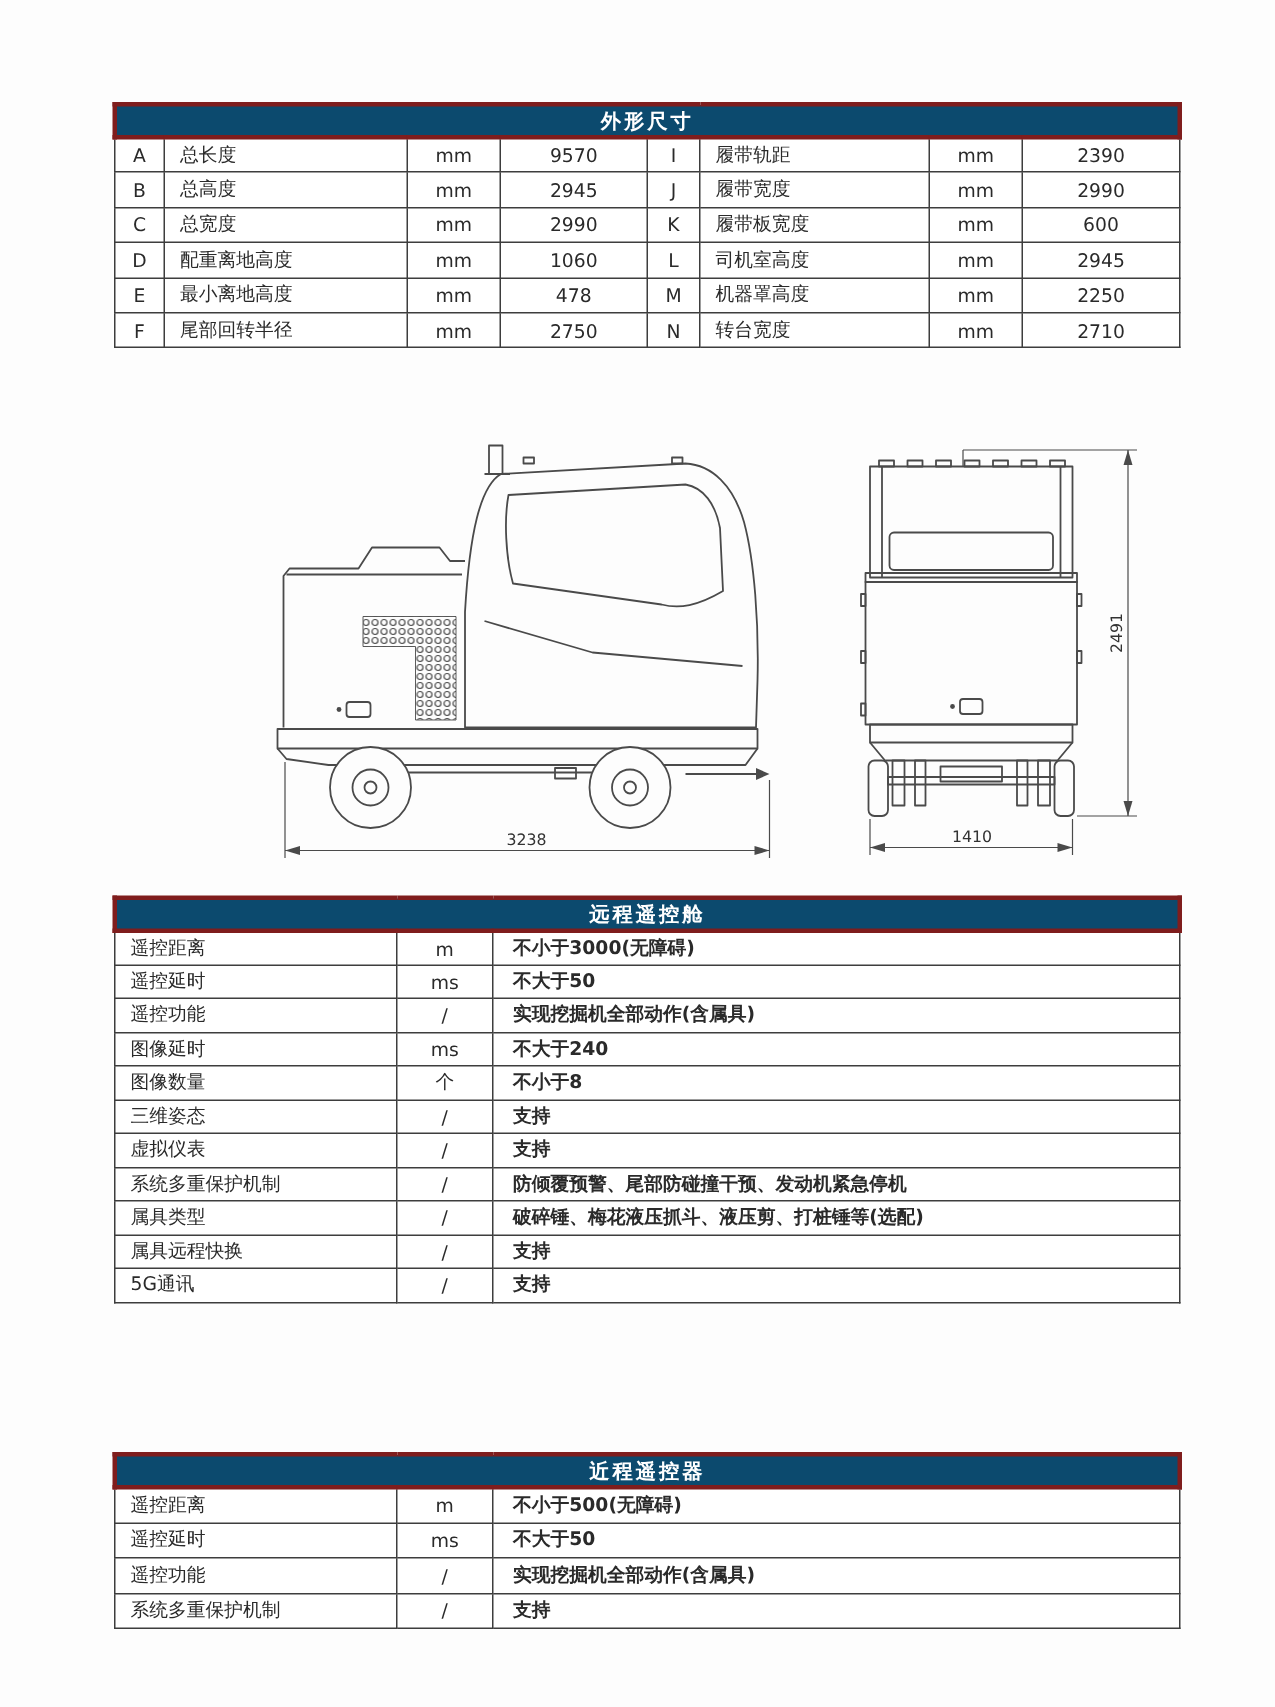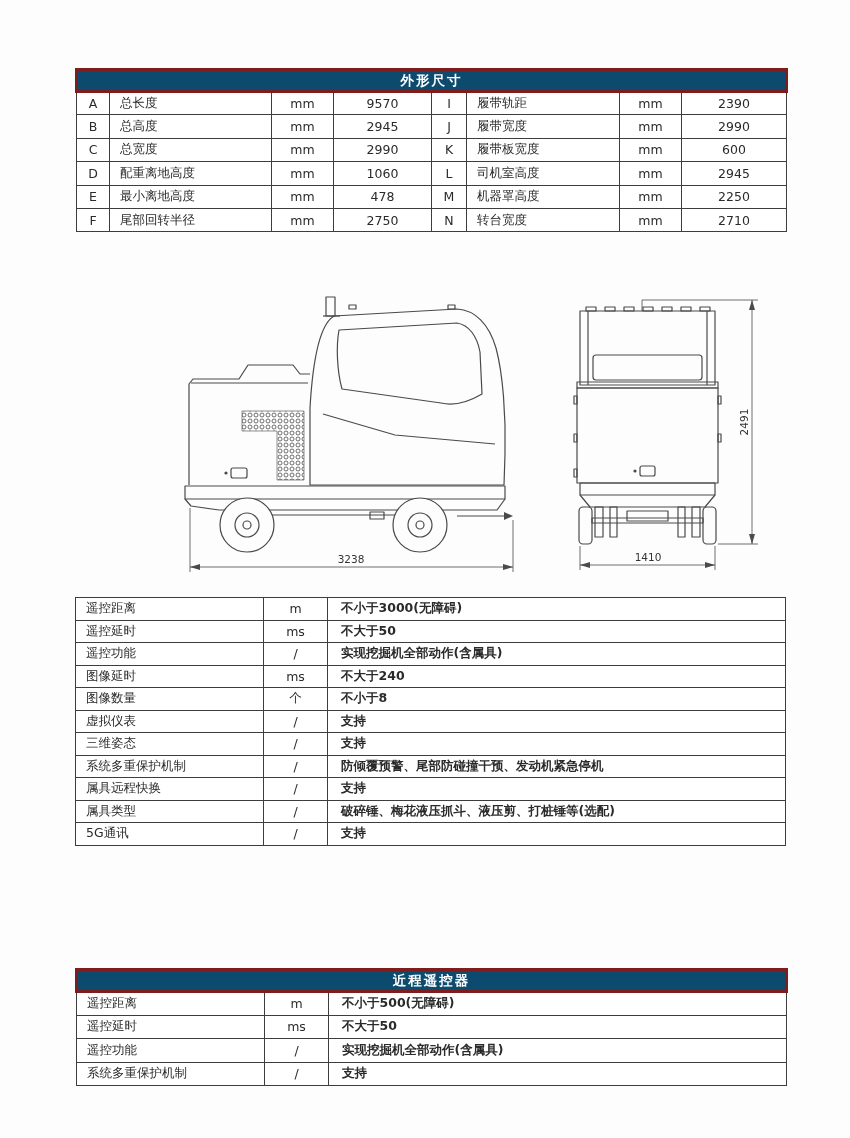--- a/index.html
+++ b/index.html
@@ -235,20 +235,23 @@
     </svg>
   </div>
 
   <table class="spec mid" style="top:597px;">
     <colgroup>
         <col style="width:188px">
         <col style="width:64px">
         <col style="width:458px">
       </colgroup>
     <tbody>
+        <tr>
+      <th class="hdr" colspan="3">远程遥控舱</th>
+    </tr>
     <tr>
       <td class="name">遥控距离</td>
       <td class="unit">m</td>
       <td class="vleft">不小于3000(无障碍)</td>
     </tr>
     <tr>
       <td class="name">遥控延时</td>
       <td class="unit">ms</td>
       <td class="vleft">不大于50</td>
     </tr>
@@ -261,43 +264,43 @@
       <td class="name">图像延时</td>
       <td class="unit">ms</td>
       <td class="vleft">不大于240</td>
     </tr>
     <tr>
       <td class="name">图像数量</td>
       <td class="unit">个</td>
       <td class="vleft">不小于8</td>
     </tr>
     <tr>
+      <td class="name">三维姿态</td>
+      <td class="unit">/</td>
+      <td class="vleft">支持</td>
+    </tr>
+    <tr>
       <td class="name">虚拟仪表</td>
       <td class="unit">/</td>
       <td class="vleft">支持</td>
     </tr>
     <tr>
-      <td class="name">三维姿态</td>
-      <td class="unit">/</td>
-      <td class="vleft">支持</td>
-    </tr>
-    <tr>
       <td class="name">系统多重保护机制</td>
       <td class="unit">/</td>
       <td class="vleft">防倾覆预警、尾部防碰撞干预、发动机紧急停机</td>
     </tr>
     <tr>
+      <td class="name">属具类型</td>
+      <td class="unit">/</td>
+      <td class="vleft">破碎锤、梅花液压抓斗、液压剪、打桩锤等(选配)</td>
+    </tr>
+    <tr>
       <td class="name">属具远程快换</td>
       <td class="unit">/</td>
       <td class="vleft">支持</td>
-    </tr>
-    <tr>
-      <td class="name">属具类型</td>
-      <td class="unit">/</td>
-      <td class="vleft">破碎锤、梅花液压抓斗、液压剪、打桩锤等(选配)</td>
     </tr>
     <tr>
       <td class="name">5G通讯</td>
       <td class="unit">/</td>
       <td class="vleft">支持</td>
     </tr>
   </tbody>
     </table>
 
   <table class="spec near" style="top:968px;">

